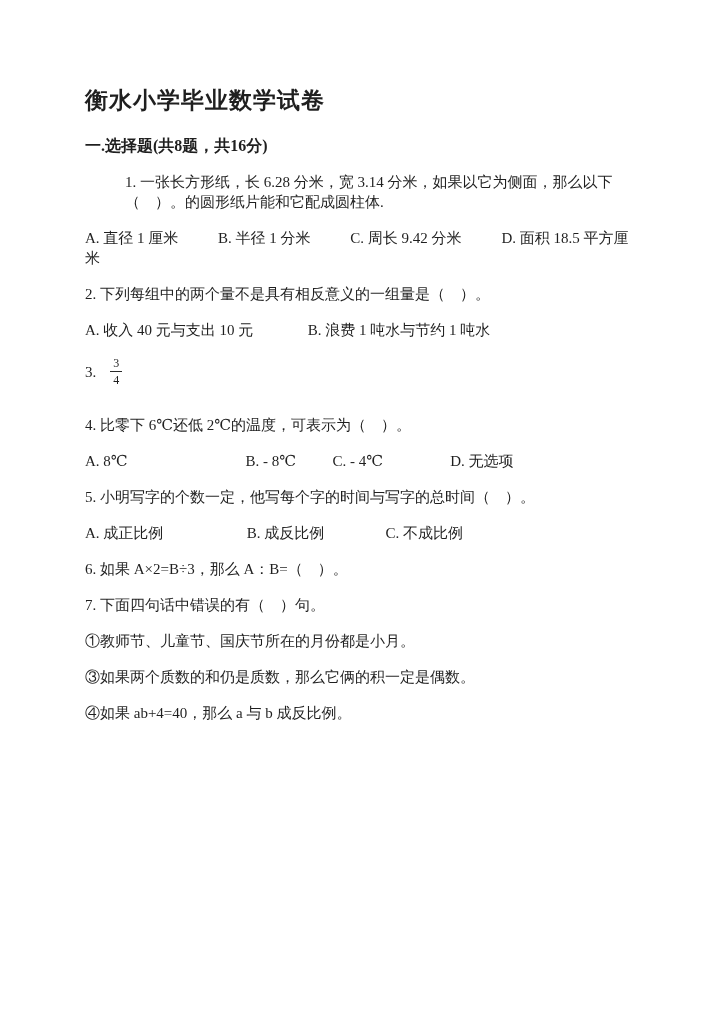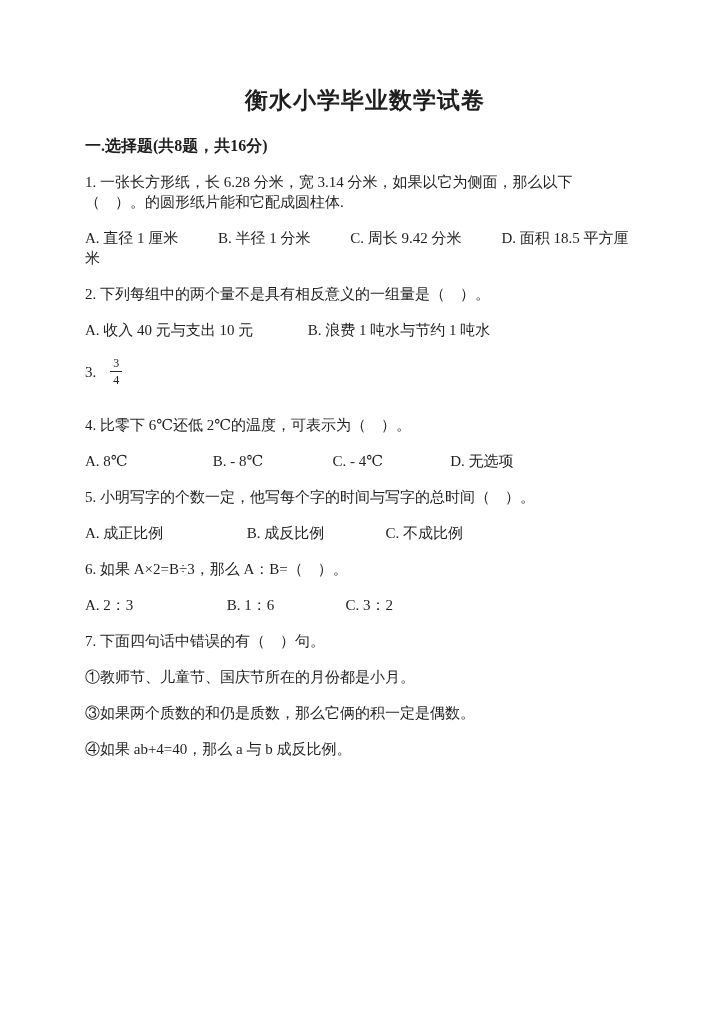--- a/index.html
+++ b/index.html
@@ -18,47 +18,46 @@
     box-sizing: border-box;
     width: 720px;
     height: 1018px;
     padding: 86px 75px 0 85px;
     background: #ffffff;
   }
   .title {
     font-size: 23px;
     font-weight: bold;
     line-height: 30px;
-    text-align: center;
     margin: 0 0 19px 0;
     letter-spacing: 1px;
   }
   .section-header {
     font-size: 16px;
     font-weight: bold;
     line-height: 22px;
     margin: 0 0 15px 0;
   }
   .q, .opts, .stmt {
     font-size: 15px;
     line-height: 20px;
     margin: 0 0 16px 0;
   }
-  .q-line { display: block; }
+  .q-line { display: block; margin-left: 40px; }
   .opts span { display: inline-block; }
   .opts-q1 { width: 548px; }
   .opts-q1 span { display: inline; margin-right: 36px; }
   .opts-q1 span:last-child { margin-right: 0; }
   .opts-q2 span:nth-child(1) { width: 219px; }
   .opts-q3 span:nth-child(1) { width: 95px; }
   .opts-q3 span:nth-child(2) { width: 73px; }
   .opts-q3 span:nth-child(3) { width: 85px; }
   .opts-q3 { margin-bottom: 48px; }
   .opts-q4 span:nth-child(1) { width: 124px; }
-  .opts-q4 span:nth-child(2) { width: 116px; }
+  .opts-q4 span:nth-child(2) { width: 116px; text-align: center; }
   .opts-q4 span:nth-child(3) { width: 114px; }
   .opts-q5 span:nth-child(1) { width: 158px; }
   .opts-q5 span:nth-child(2) { width: 135px; }
   .opts-q6 span:nth-child(1) { width: 138px; }
   .opts-q6 span:nth-child(2) { width: 115px; }
   .opts-q7 span:nth-child(1) { width: 103px; }
   .opts-q7 span:nth-child(2) { width: 82px; }
   .opts-q7 span:nth-child(3) { width: 83px; }
   .q3-line { margin-bottom: 24px; }
   .q3-prefix { margin-right: 12px; }
@@ -117,24 +116,19 @@
   </div>
 
   <p class="q">5. 小明写字的个数一定，他写每个字的时间与写字的总时间（　）。</p>
   <div class="opts opts-q5">
     <span>A. 成正比例</span>
     <span>B. 成反比例</span>
     <span>C. 不成比例</span>
   </div>
 
   <p class="q">6. 如果 A×2=B÷3，那么 A：B=（　）。</p>
-  <div class="opts opts-q6">
-    <span>A. 2：3</span>
-    <span>B. 1：6</span>
-    <span>C. 3：2</span>
-  </div>
 
   <p class="q">7. 下面四句话中错误的有（　）句。</p>
   <p class="stmt">①教师节、儿童节、国庆节所在的月份都是小月。</p>
   <p class="stmt">③如果两个质数的和仍是质数，那么它俩的积一定是偶数。</p>
   <p class="stmt">④如果 ab+4=40，那么 a 与 b 成反比例。</p>
 
 </div>
 
 </body></html>

